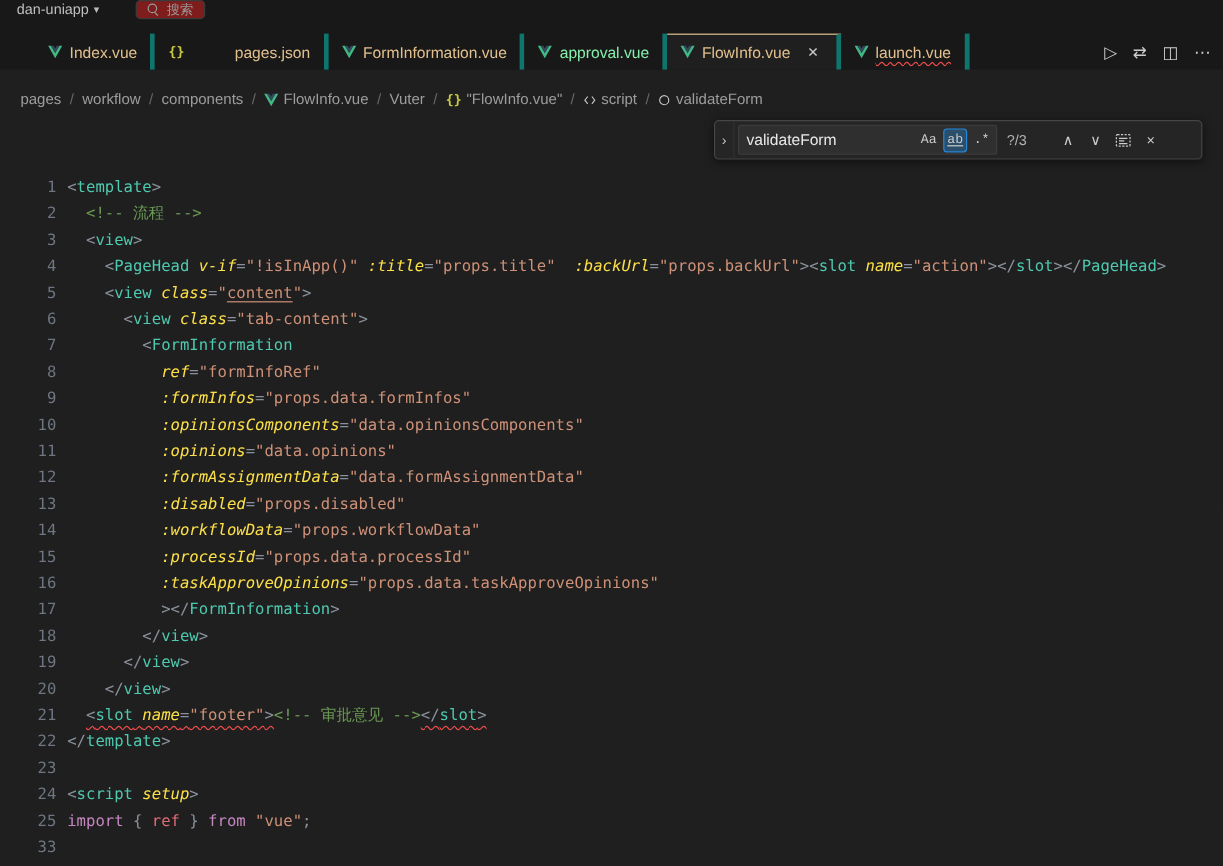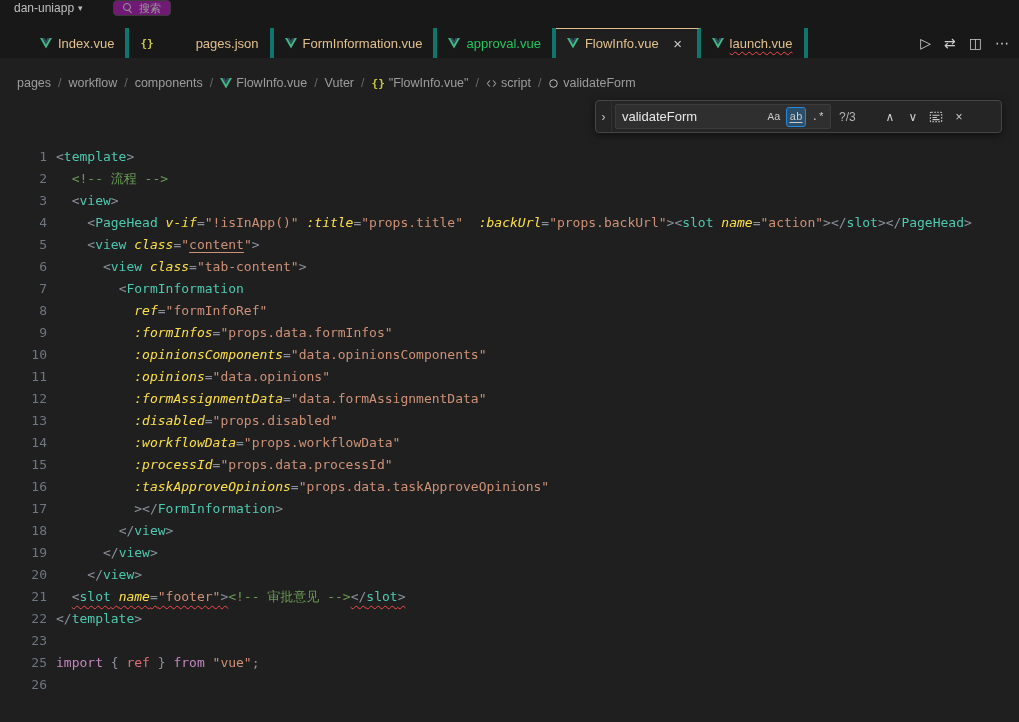--- a/index.html
+++ b/index.html
@@ -6,21 +6,21 @@
   *{margin:0;padding:0;box-sizing:border-box}
   html,body{width:1019px;height:722px;overflow:hidden;background:#1f1f1f;
     font-family:"Liberation Sans",sans-serif;-webkit-font-smoothing:antialiased}
 
   
   .titlebar{height:16px;background:#181818;display:flex;align-items:center;
     color:#bfbfbf;font-size:12px;position:relative}
   .project{margin-left:14px;display:flex;align-items:center;gap:4px;cursor:pointer}
   .chev{font-size:9px;color:#bbbbbb}
   .searchbox{position:absolute;left:113px;top:0;height:16px;display:flex;align-items:center;gap:6px;
-    background:#701a75;border:1px solid #3b3b3b;border-radius:4px;padding:0 9px;color:#9a9a9a;font-size:11px;cursor:pointer}
+    background:#7f1d1d;border:1px solid #3b3b3b;border-radius:4px;padding:0 9px;color:#9a9a9a;font-size:11px;cursor:pointer}
   .search-icon{width:10px;height:10px;position:relative;display:inline-block}
   .search-icon::before{content:"";position:absolute;width:6px;height:6px;border:1.2px solid #9a9a9a;border-radius:50%;left:0;top:0}
   .search-icon::after{content:"";position:absolute;width:4px;height:1.3px;background:#9a9a9a;transform:rotate(45deg);left:5px;top:7.5px}
 
   
   .tabbar{background:#181818;height:42px;display:flex;align-items:flex-end}
   .tabs{display:flex;height:30px;margin-left:29px;min-width:0}
   .tab{display:flex;align-items:center;gap:6px;padding:0 11px;font-size:13px;
     background:#181818;border-right:4px solid #0f766e;cursor:pointer;white-space:nowrap;height:30px}
   .tab.active{background:#1f1f1f;border-top:1px solid #e2c08d}
@@ -108,21 +108,21 @@
             <path fill="#41b883" d="M0 0h4.8L12 12.4 19.2 0H24L12 21.1 0 0z"></path>
             <path fill="#35495e" d="M4.8 0h4.3L12 4.9 14.9 0h4.3L12 12.4 4.8 0z"></path>
           </svg>
           <span class="tab-label" style="color: rgb(226, 192, 141);">FormInformation.vue</span>
         </div>
         <div class="tab">
           <svg width="12" height="11" viewBox="0 0 24 22">
             <path fill="#41b883" d="M0 0h4.8L12 12.4 19.2 0H24L12 21.1 0 0z"></path>
             <path fill="#35495e" d="M4.8 0h4.3L12 4.9 14.9 0h4.3L12 12.4 4.8 0z"></path>
           </svg>
-          <span class="tab-label" style="color: #22c55e;">approval.vue</span>
+          <span class="tab-label" style="color: #86efac;">approval.vue</span>
         </div>
         <div class="tab active">
           <svg width="12" height="11" viewBox="0 0 24 22">
             <path fill="#41b883" d="M0 0h4.8L12 12.4 19.2 0H24L12 21.1 0 0z"></path>
             <path fill="#35495e" d="M4.8 0h4.3L12 4.9 14.9 0h4.3L12 12.4 4.8 0z"></path>
           </svg>
           <span class="tab-label" style="color: rgb(226, 192, 141);">FlowInfo.vue</span>
           <span class="tab-close">×</span>
         </div>
         <div class="tab">
@@ -299,22 +299,26 @@
         </div>
         <div class="cl">
           <span class="ln">22</span>
           <span class="lc"><span class="p">&lt;/</span><span class="t">template</span><span class="p">&gt;</span></span>
         </div>
         <div class="cl">
           <span class="ln">23</span>
           <span class="lc"></span>
         </div>
         <div class="cl">
+          <span class="ln">24</span>
+          <span class="lc"><span class="p">&lt;</span><span class="t">script</span><span class="d"> </span><span class="a">setup</span><span class="p">&gt;</span></span>
+        </div>
+        <div class="cl">
           <span class="ln">25</span>
           <span class="lc"><span class="k">import</span><span class="d"> </span><span class="p">{</span><span class="d"> </span><span class="v">ref</span><span class="d"> </span><span class="p">}</span><span class="d"> </span><span class="k">from</span><span class="d"> </span><span class="s">"vue"</span><span class="p">;</span></span>
         </div>
         <div class="cl">
-          <span class="ln">26</span>
+          <span class="ln">33</span>
         </div>
       </div>
   </div>
 
 </div>
 
 </body></html>

